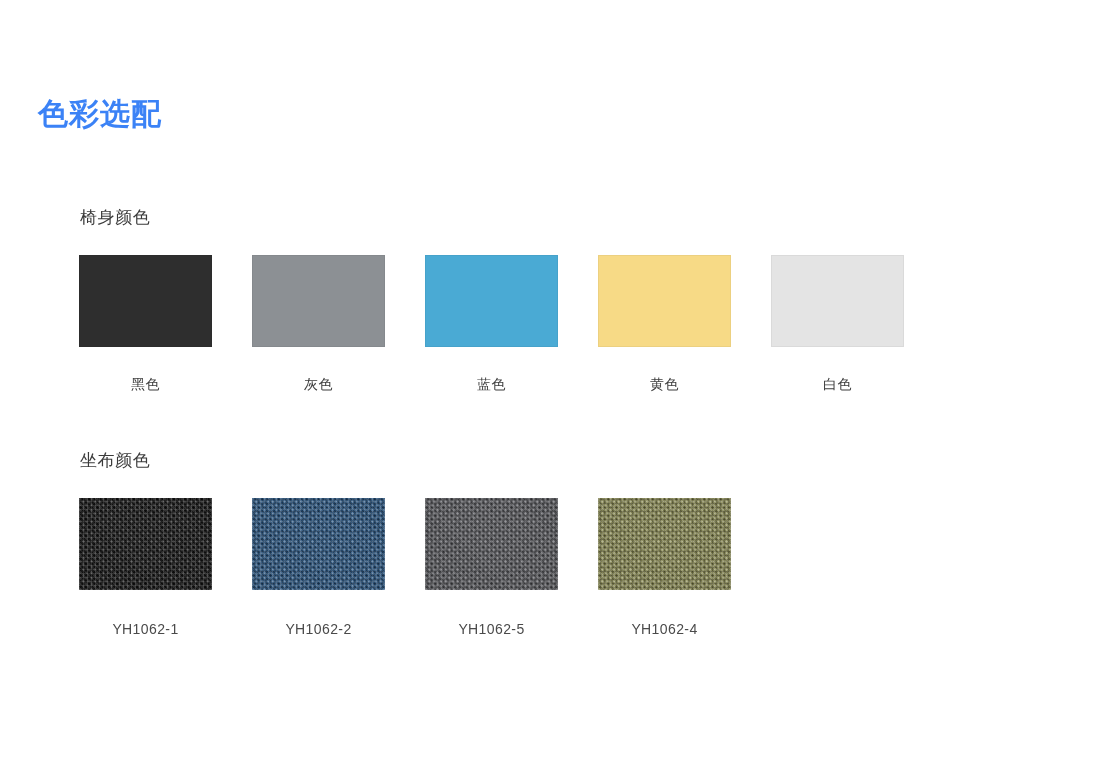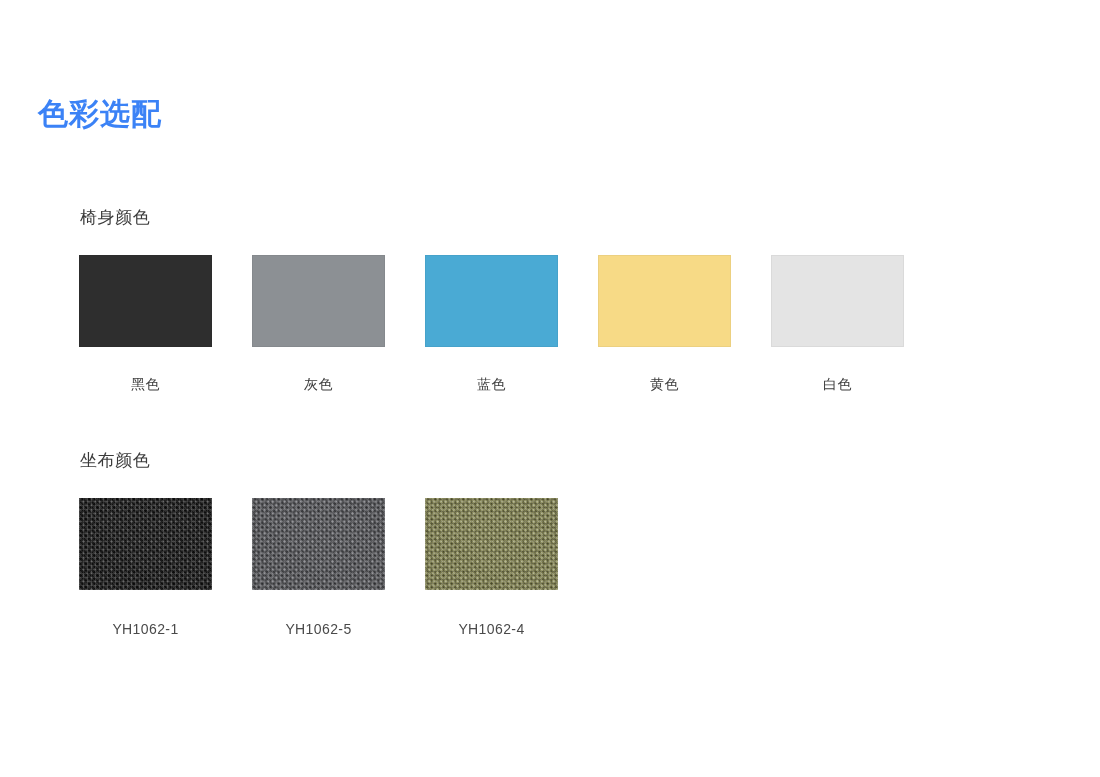--- a/index.html
+++ b/index.html
@@ -167,20 +167,24 @@
   <div class="section section-seat-color">
     <div class="section-heading">坐布颜色</div>
 
     <div class="swatch-row fabric-row">
 
       <div class="swatch-cell">
         <div class="swatch-chip fabric" id="chip-1-0" style="background-color: rgb(20, 20, 20);"></div>
         <div class="swatch-label">YH1062-1</div>
       </div>
 
+      <div class="swatch-cell">
+        <div class="swatch-chip fabric" id="chip-1-1" style="background-color: rgb(42, 85, 128);"></div>
+        <div class="swatch-label">YH1062-2</div>
+      </div>
 
       <div class="swatch-cell">
         <div class="swatch-chip fabric" id="chip-1-2" style="background-color: rgb(88, 89, 93);"></div>
         <div class="swatch-label">YH1062-5</div>
       </div>
 
 
       <div class="swatch-cell">
         <div class="swatch-chip fabric" id="chip-1-4" style="background-color: rgb(138, 139, 85);"></div>
         <div class="swatch-label">YH1062-4</div>

